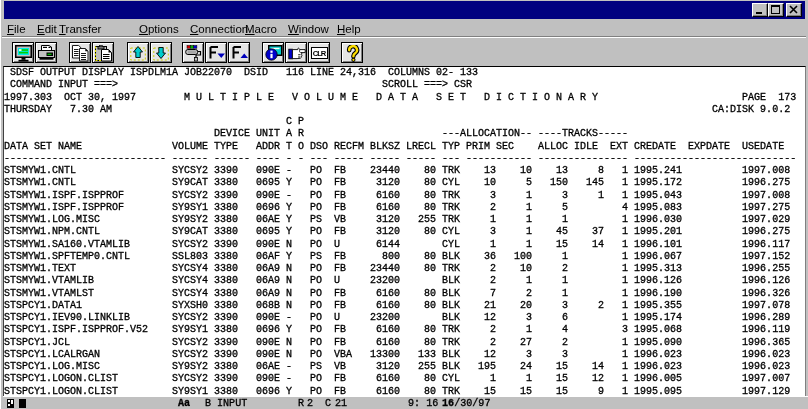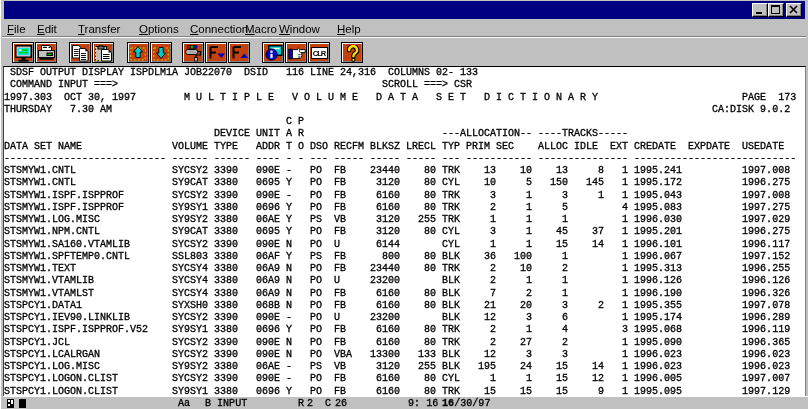--- a/index.html
+++ b/index.html
@@ -3,21 +3,21 @@
 *{margin:0;padding:0;box-sizing:border-box}
 html,body{width:808px;height:409px;background:#c0c0c0;overflow:hidden}
 body{position:relative;font-family:"Liberation Sans",sans-serif}
 .tbar{position:absolute;left:4px;top:1px;width:801px;height:18px;background:#000080}
 .wbtn{position:absolute;top:3px;width:16px;height:14px;background:#c0c0c0;border:1px solid #000;border-top-color:#fff;border-left-color:#fff;box-shadow:inset -1px -1px 0 #808080}
 .wbtn svg{position:absolute;left:0;top:0}
 .menubar{position:absolute;left:3px;top:20px;width:802px;height:22px;font-size:11.5px;color:#000}
 .menubar span{position:absolute;top:3px}
 .menubar u{text-decoration:underline}
 .mdiv{position:absolute;left:2px;top:36px;width:804px;height:2px;border-top:1px solid #808080;border-bottom:1px solid #fff}
-.tb{position:absolute;top:42px;width:22px;height:21px;background:#c2410c;border:1px solid #000;box-shadow:inset 1px 1px 0 #fff,inset -1px -1px 0 #808080}
+.tb{position:absolute;top:42px;width:22px;height:21px;background:#e5e5e5;border:1px solid #000;box-shadow:inset 1px 1px 0 #fff,inset -1px -1px 0 #808080}
 .tb svg{position:absolute;left:2px;top:2px}
 .term{position:absolute;left:3px;top:66px;width:803px;height:330px;background:#fff;border-top:1px solid #000;border-left:1px solid #404040;border-right:1px solid #808080}
 .term pre{font-family:Liberation Mono, monospace;font-size:10px;line-height:12.25px;color:#000;-webkit-text-stroke:0.3px #000;position:absolute;left:0px;top:0px;white-space:pre}
 .sbar{position:absolute;left:3px;top:396px;width:805px;height:13px;background:#c0c0c0;border-top:1px solid #fff}
 .sbar .st{position:absolute;top:1px;font-family:"Liberation Mono",monospace;font-size:10.1px;color:#000;-webkit-text-stroke:0.3px #000}
 </style></head><body>
 <div style="position:absolute;left:0;top:0;width:1px;height:409px;background:#fff"></div>
 <div class="tbar"></div>
 <div class="wbtn" style="left:752px">
     <svg width="14" height="12">
@@ -31,25 +31,25 @@
     </svg>
   </div>
 <div class="wbtn" style="left:786px">
     <svg width="14" height="12">
       <path d="M3 2 L10 9 M10 2 L3 9" stroke="#000" stroke-width="1.6"></path>
     </svg>
   </div>
 <div class="menubar">
 <span style="left:4px"><u>F</u>ile</span>
 <span style="left:34px"><u>E</u>dit</span>
-<span style="left:75px"><u>T</u>ransfer</span>
+<span style="left:56px"><u>T</u>ransfer</span>
 <span style="left:136px"><u>O</u>ptions</span>
 <span style="left:187px"><u>C</u>onnection</span>
 <span style="left:242px"><u>M</u>acro</span>
-<span style="left:276px"><u>W</u>indow</span>
+<span style="left:285px"><u>W</u>indow</span>
 <span style="left:334px"><u>H</u>elp</span>
 </div>
 <div class="mdiv"></div>
 <div class="tb" style="left:12px">
     <svg width="18" height="17" viewBox="0 0 18 17">
       <rect x="0" y="0" width="17" height="13" fill="#000"></rect>
       <rect x="1.5" y="1.5" width="14" height="10" fill="#c0c0c0"></rect>
       <rect x="3" y="3" width="11" height="7" fill="#00e8e8"></rect>
       <rect x="4" y="4.2" width="9" height="1.7" fill="#00d000"></rect>
       <rect x="4" y="6.8" width="9" height="1.7" fill="#00d000"></rect>
@@ -193,22 +193,22 @@
 STSPCY1.LOGON.CLIST         SY9SY1 3380   0696 Y   PO  FB     6160    80 TRK    15    15    15     9   1 1995.095          1997.129 </pre>
   </div>
 <div class="sbar">
 <svg style="position:absolute;left:4px;top:2px" width="20" height="10">
       <rect x="0" y="0" width="7" height="9" fill="#000"></rect>
       <rect x="1" y="1" width="2" height="2" fill="#fff"></rect>
       <rect x="4" y="1" width="2" height="4" fill="#fff"></rect>
       <rect x="1" y="5" width="2" height="2" fill="#fff"></rect>
       <rect x="12" y="0" width="7" height="9" fill="#000"></rect>
     </svg>
-<span class="st" style="left:175px;font-weight:normal">Aa</span>
+<span class="st" style="left:175px;font-weight:bold">Aa</span>
 <span class="st" style="left:202px">B</span>
 <span class="st" style="left:214px">INPUT</span>
 <span class="st" style="left:295px">R</span>
 <span class="st" style="left:304px">2</span>
 <span class="st" style="left:322px">C</span>
-<span class="st" style="left:332px">26</span>
+<span class="st" style="left:332px">21</span>
 <span class="st" style="left:405px">9: 16</span>
 <span class="st" style="left:439px"><b>16</b>/30/97</span>
 </div>
 
 </body></html>

